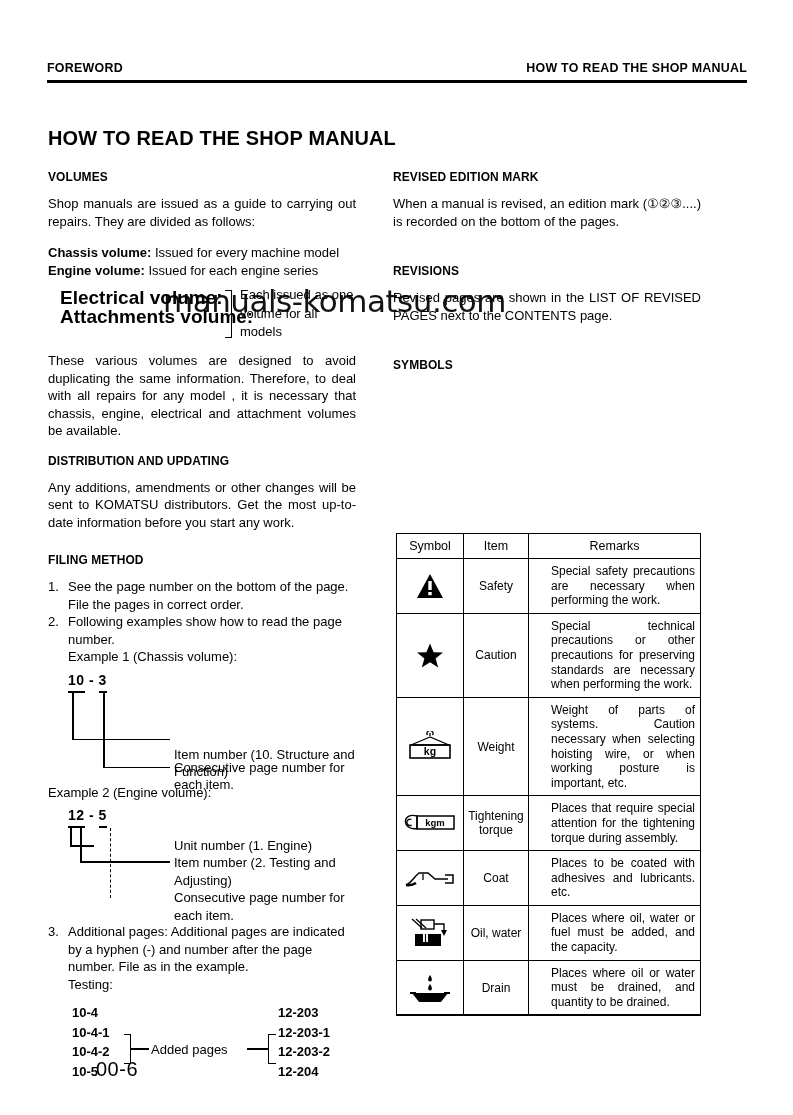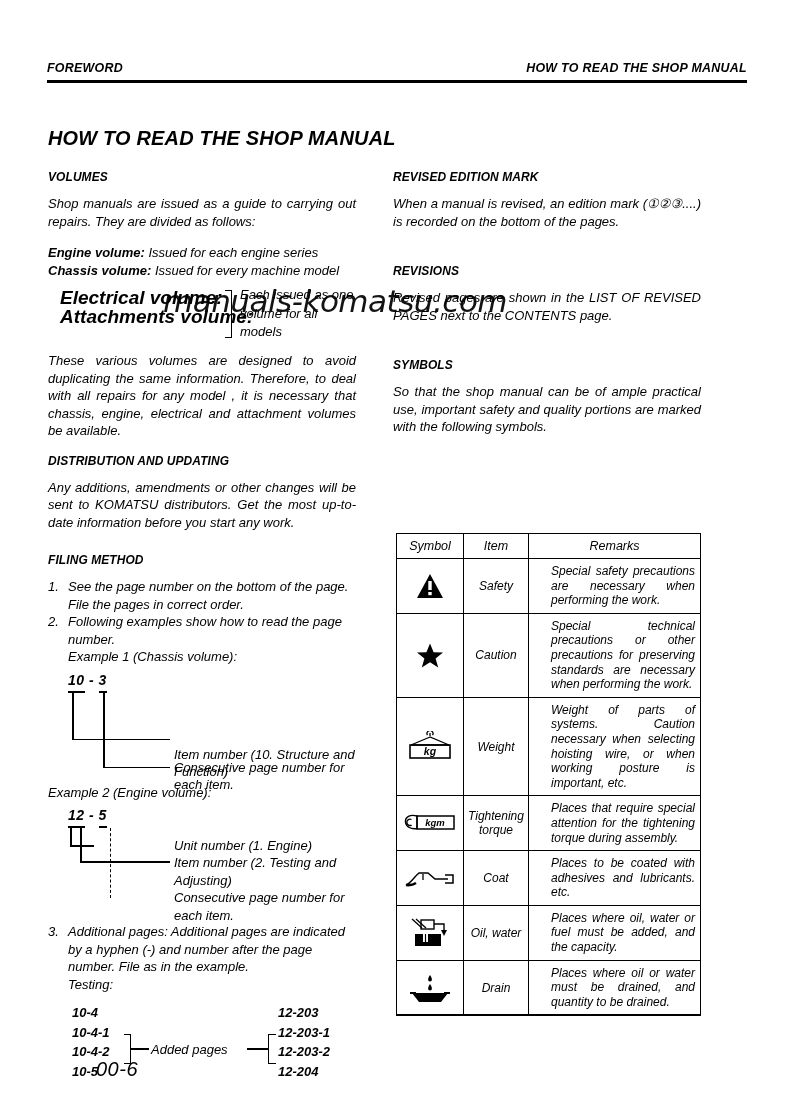--- a/index.html
+++ b/index.html
@@ -11,21 +11,20 @@
   body {
     font-family: "Liberation Sans", sans-serif;
     color: #000000;
   }
   #page {
     position: relative;
     width: 793px;
     height: 1115px;
     background: #ffffff;
     overflow: hidden;
-    font-style: italic;
   }
 
   
   .page-header {
     position: absolute;
     left: 47px;
     top: 60px;
     width: 700px;
     height: 26px;
   }
@@ -302,22 +301,22 @@
   <div class="header-rule"></div>
 
   <div class="doc-title">HOW TO READ THE SHOP MANUAL</div>
 
   <div class="col col-left">
 
     <h2 class="sec">VOLUMES</h2>
 
     <p class="body">Shop manuals are issued as a guide to carrying out repairs.  They are divided as follows:</p>
 
+    <div class="vol-line"><b>Chassis volume:</b><span> Issued for every machine model</span></div>
     <div class="vol-line"><b>Engine volume:</b><span> Issued for each engine series</span></div>
-    <div class="vol-line"><b>Chassis volume:</b><span> Issued for every machine model</span></div>
 
     <div class="vol-brace-block">
       <div class="vol-brace-labels">
         <div>Electrical volume:</div>
         <div>Attachments volume:</div>
       </div>
       <div class="vol-brace"></div>
       <div class="vol-brace-text">Each issued as one volume for all models</div>
     </div>
 
@@ -405,21 +404,20 @@
 
   <div class="col col-right">
 
     <h2 class="sec">REVISED EDITION MARK</h2>
     <p class="body">When a manual is revised, an edition mark (①②③....) is recorded on the bottom of the pages.</p>
 
     <h2 class="sec" style="margin-top:34px;">REVISIONS</h2>
     <p class="body">Revised pages are shown in the LIST OF REVISED PAGES next to the CONTENTS page.</p>
 
     <h2 class="sec" style="margin-top:34px;">SYMBOLS</h2>
-    <p class="body">So that the shop manual can be of ample practical use, important safety and quality portions are marked with the following symbols.</p>
 
   </div>
 
   <div class="sym-table-wrap">
     <table class="symbols">
       <thead>
         <tr>
           <th class="h-sym">Symbol</th>
           <th class="h-item">Item</th>
           <th>Remarks</th>

